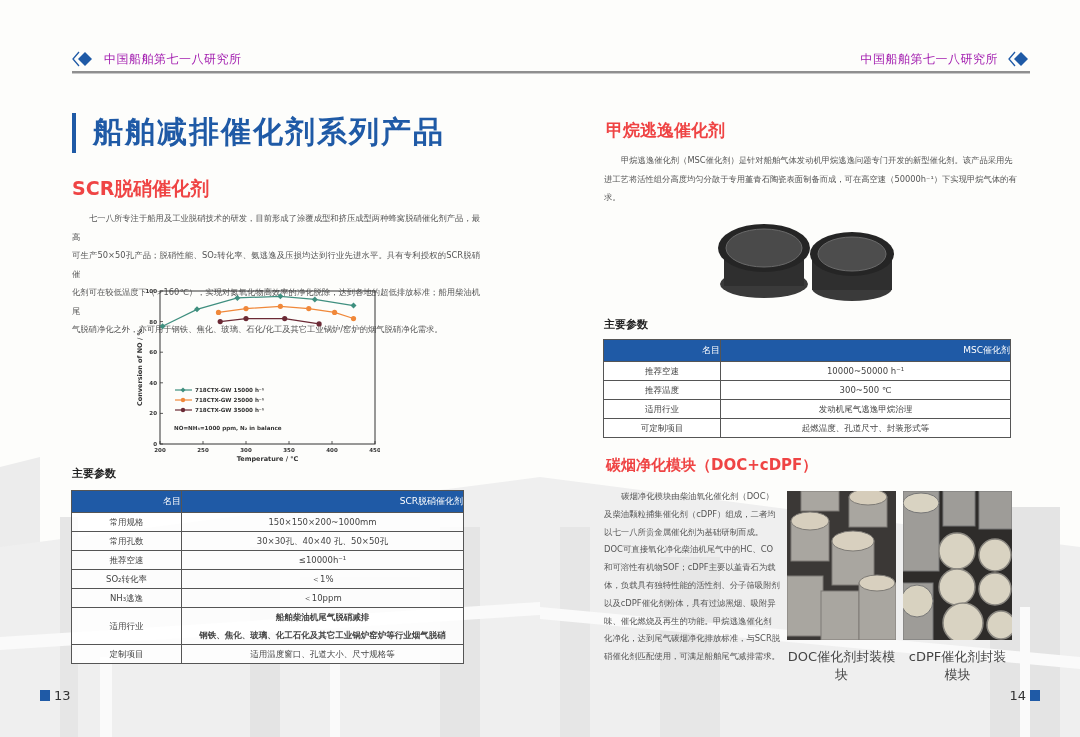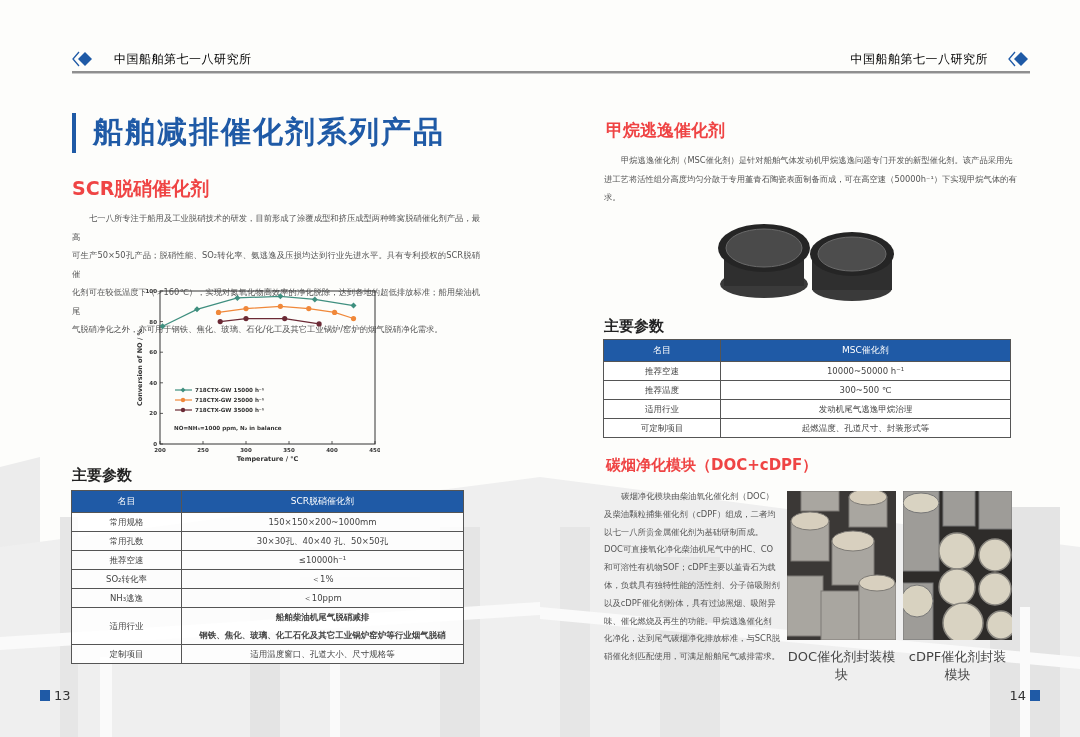--- a/index.html
+++ b/index.html
@@ -12,41 +12,41 @@
 
   
   .bg-art { position: absolute; left: 0; right: 0; bottom: 0; height: 330px; z-index: 0; }
   .bg-art svg { width: 100%; height: 100%; display: block; }
 
   .header { position: absolute; top: 48px; height: 22px; z-index: 2; display: flex; align-items: center; }
   .page.left .header { left: 72px; }
   .page.right .header { right: 50px; flex-direction: row-reverse; }
   .header-logo { width: 22px; height: 16px; position: relative; }
   .header-logo svg { width: 22px; height: 16px; display: block; }
-  .header-text { font-size: 12px; color: #000000; margin: 0 20px; letter-spacing: 0.5px; }
+  .header-text { font-size: 12px; color: #a21caf; margin: 0 10px; letter-spacing: 0.5px; }
   .header-rule { position: absolute; top: 71px; height: 3px; background: #8f8f8f; z-index: 2; border-bottom: 1px solid #c8c8c8; }
   .page.left .header-rule { left: 72px; right: 0; }
   .page.right .header-rule { left: 0; right: 50px; }
 
   .main-title-bar { position: absolute; left: 72px; top: 113px; width: 4px; height: 40px; background: #1f5aa6; z-index: 2; }
   .main-title { position: absolute; left: 93px; top: 112px; font-size: 30px; font-weight: bold; color: #1f5aa6; z-index: 2; letter-spacing: 2px; }
 
   .section-title { position: absolute; font-size: 19px; font-weight: bold; color: #ef4444; z-index: 2; }
-  .sub-title { position: absolute; font-size: 15px; font-weight: bold; color: #222; z-index: 2; }
+  .sub-title { position: absolute; font-size: 11px; font-weight: bold; color: #222; z-index: 2; }
 
   .para { position: absolute; font-size: 8.3px; line-height: 18.5px; color: #555; z-index: 2; text-align: justify; }
   .para .indent { display: inline-block; width: 17px; }
 
   
   .chart { position: absolute; left: 130px; top: 283px; width: 250px; height: 180px; z-index: 2; }
   .chart svg { width: 250px; height: 180px; display: block; }
 
   
   .ptable { position: absolute; z-index: 2; border-collapse: collapse; font-size: 8.5px; color: #444; background: rgba(255,255,255,0.85); }
-  .ptable th { background: #1f5aa6; color: #fff; font-weight: normal; height: 22px; border: 1px solid #555; font-size: 9px; }
+  .ptable th { background: #1f5aa6; color: #fff; font-weight: normal; height: 22px; border: 1px solid #555; font-size: 9px; text-align: right; }
   .ptable td { border: 1px solid #555; text-align: center; height: 19px; line-height: 11px; }
   .ptable td.k { width: 110px; }
 
   
   .photo { position: absolute; z-index: 2; overflow: hidden; }
   .photo svg { width: 100%; height: 100%; display: block; }
   .caption { position: absolute; font-size: 13px; color: #444; z-index: 2; text-align: center; }
 
   .pnum { position: absolute; top: 688px; font-size: 13px; color: #333; z-index: 2; display: flex; align-items: center; }
   .pnum .sq { width: 10px; height: 11px; background: #1f5aa6; display: inline-block; }

